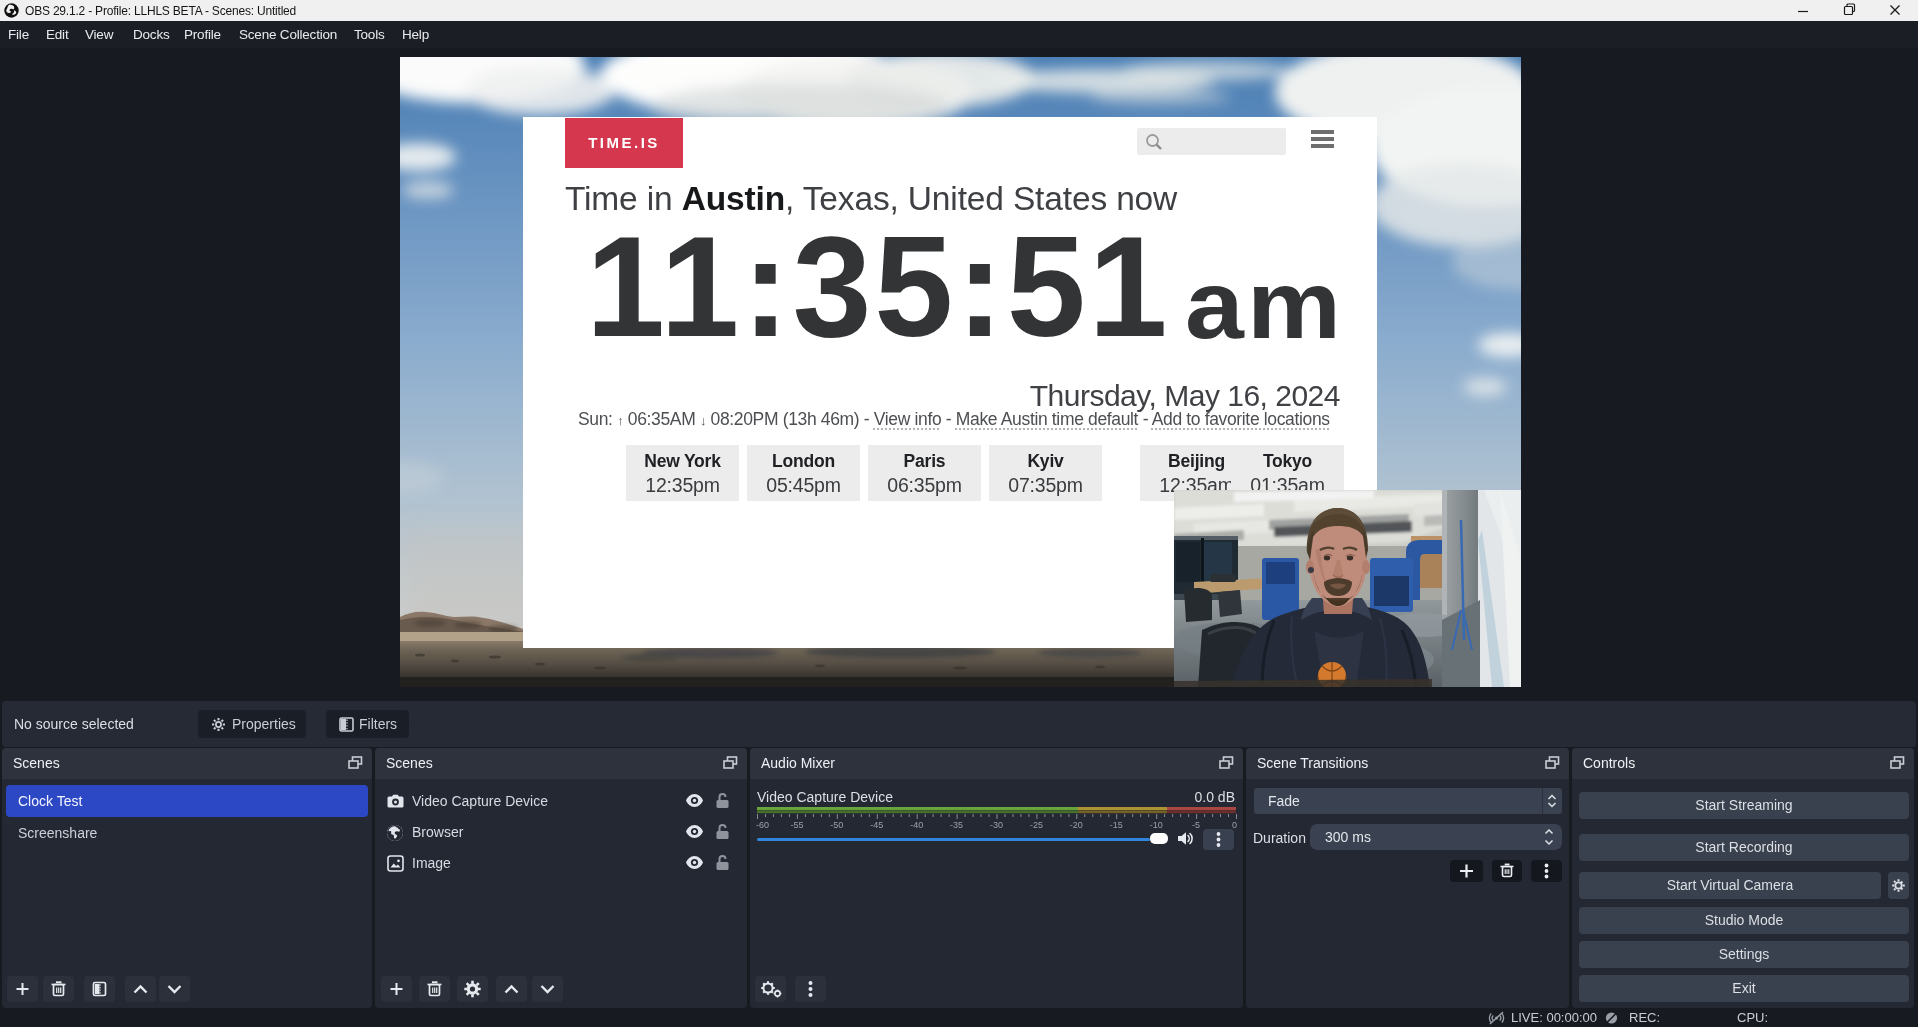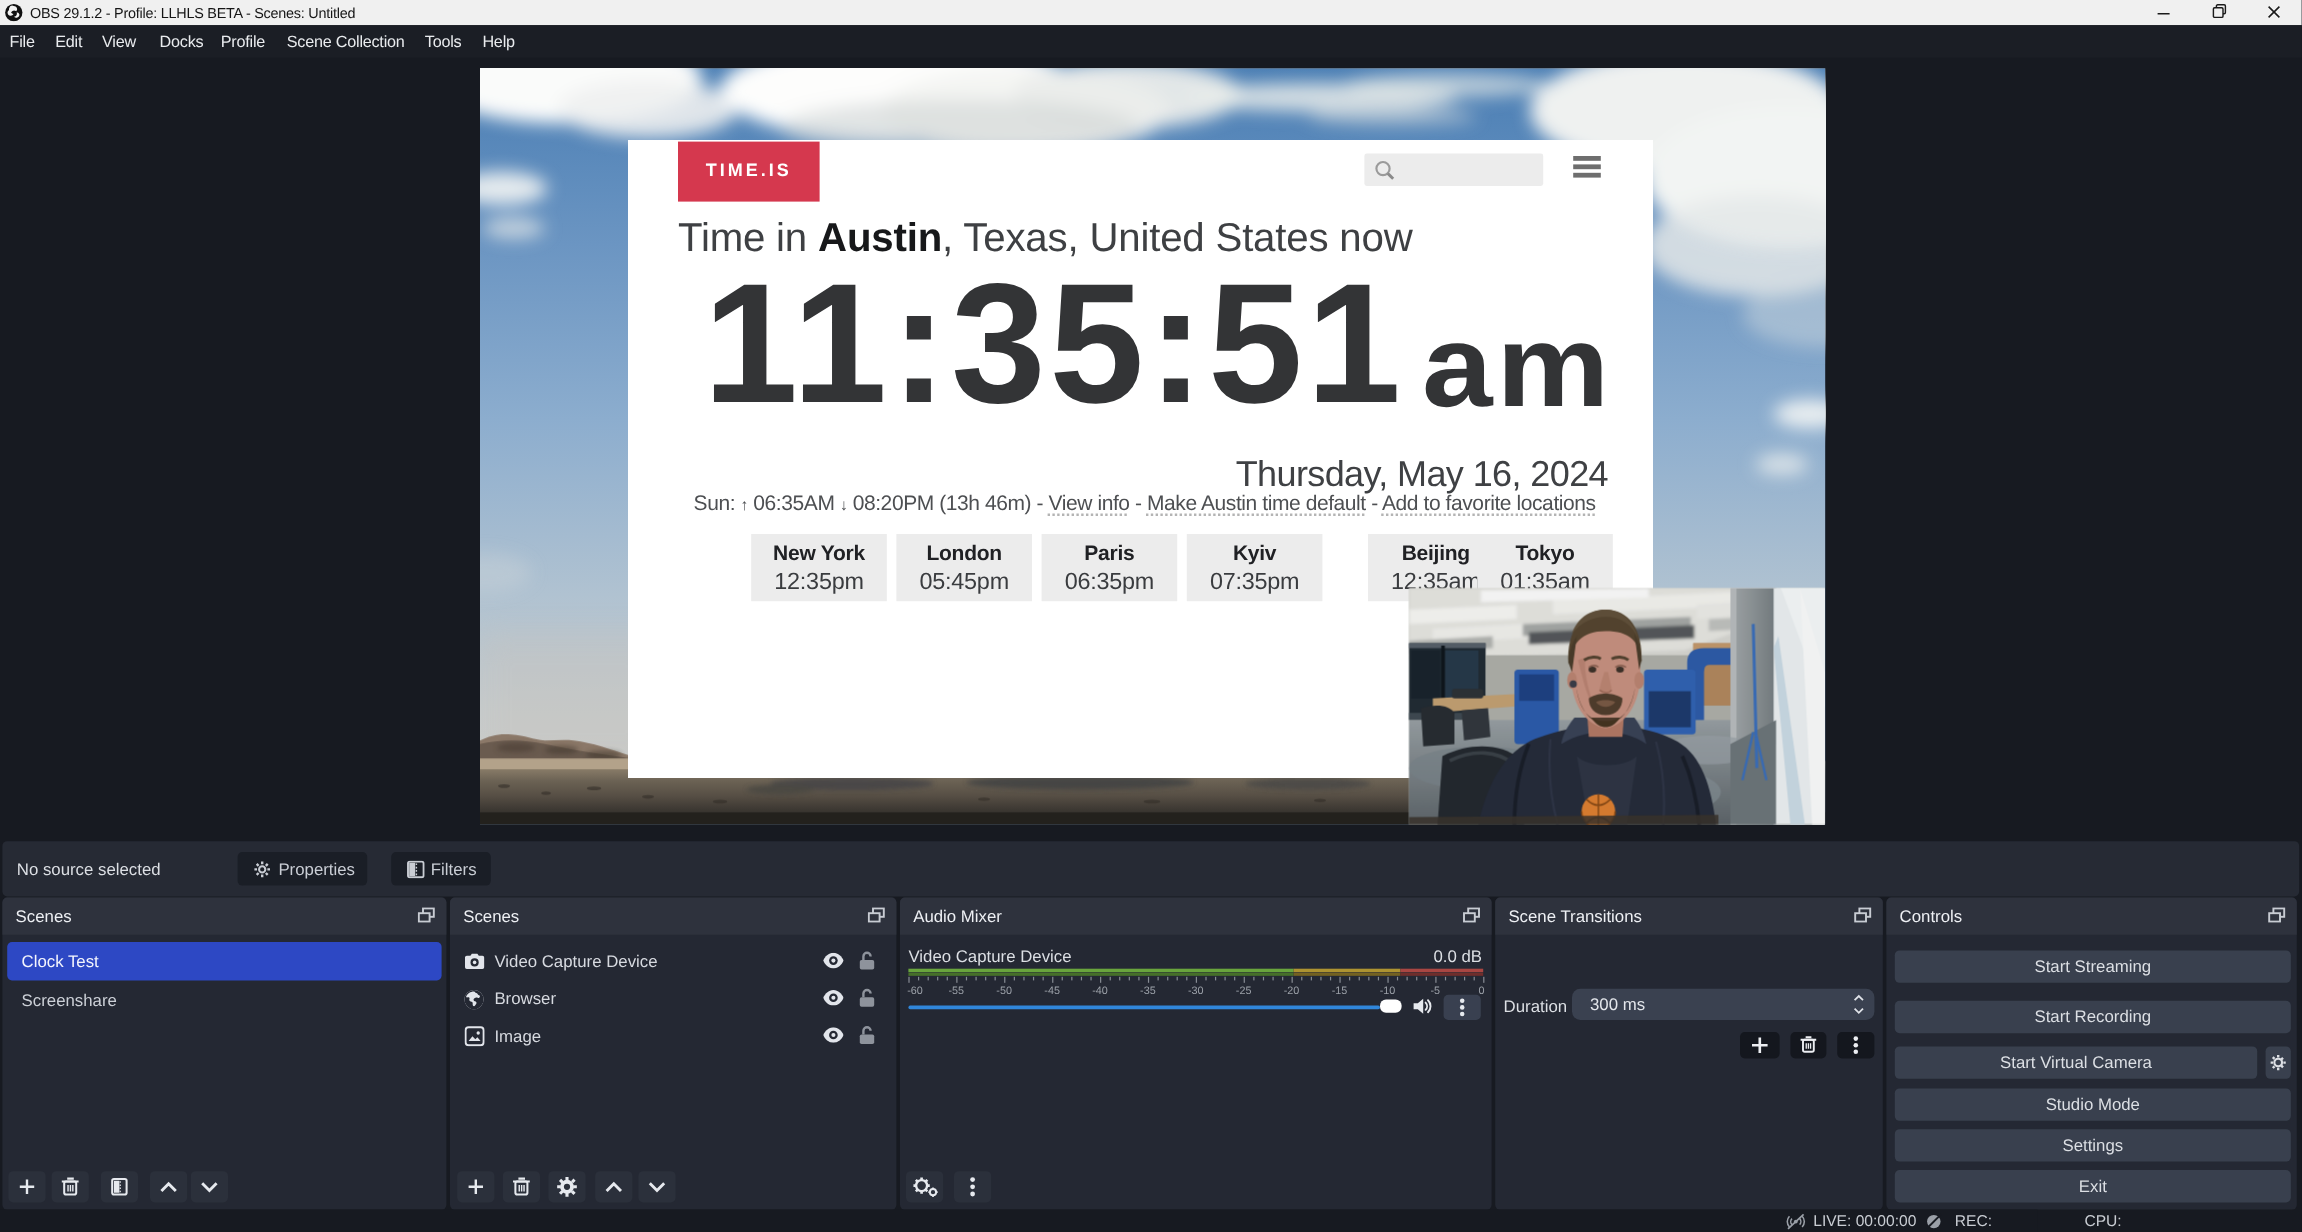--- a/index.html
+++ b/index.html
@@ -567,20 +567,27 @@
       </svg></div>
 </div>
 <div class="a panel" id="p-trans" style="left:1246px;width:323px">
   <div class="ptitle">
       <span>Scene Transitions</span>
     <svg class="pop" width="15" height="13" viewBox="0 0 15 13">
         <rect x="4.5" y="1" width="9" height="7" fill="none" stroke="#c8ccd3" stroke-width="1.6"></rect>
         <rect x="1" y="5" width="9" height="7" fill="#2e323d" stroke="#c8ccd3" stroke-width="1.6"></rect>
       </svg>
   </div>
+  <div class="a" style="left:8px;top:40px;width:308px;height:26px;background:#3a4150;border-radius:3px">
+    <span class="a" style="left:14px;top:5px;font-size:14px;color:#e3e6eb">Fade</span>
+    <div class="a" style="right:19px;top:0;width:1px;height:26px;background:#2c313c"></div>
+    <svg class="a" style="right:4px;top:5px" width="12" height="16" viewBox="0 0 12 16">
+        <path d="M2.5 6l3.5-3.5L9.5 6M2.5 10l3.5 3.5L9.5 10" fill="none" stroke="#dfe2e8" stroke-width="1.5"></path>
+      </svg>
+  </div>
   <div class="a" style="left:7px;top:82px;font-size:14px;color:#dcdfe4">Duration</div>
   <div class="a" style="left:64px;top:76px;width:252px;height:26px;background:#3a4150;border-radius:7px">
     <span class="a" style="left:15px;top:5px;font-size:14px;color:#e3e6eb">300 ms</span>
     <svg class="a" style="right:7px;top:2px" width="12" height="22" viewBox="0 0 12 22">
         <path d="M2.5 7.5L6 4l3.5 3.5M2.5 14.5L6 18l3.5-3.5" fill="none" stroke="#dfe2e8" stroke-width="1.5"></path>
       </svg>
   </div>
   <div class="dbtn" style="left:204px;top:112px;width:33px;height:22px"><svg width="33" height="22" viewBox="0 0 33 22">
         <path d="M16.5 4.5v13M10 11h13" stroke="#eceef2" stroke-width="2.2"></path>
       </svg></div>

